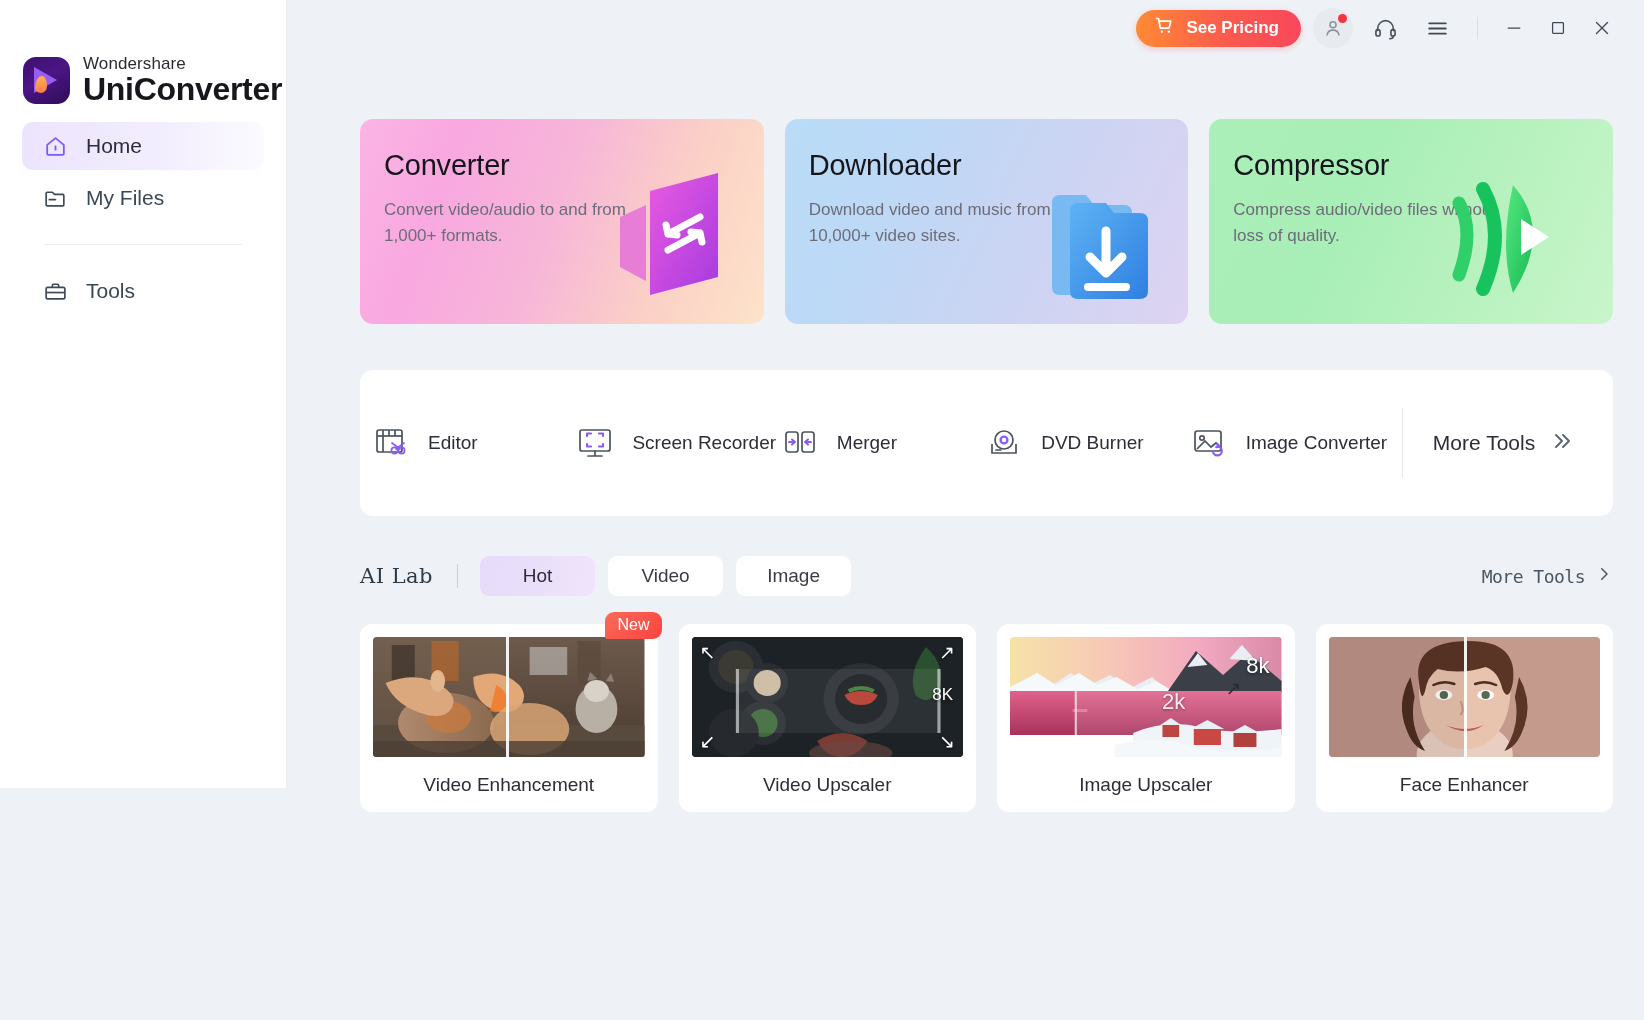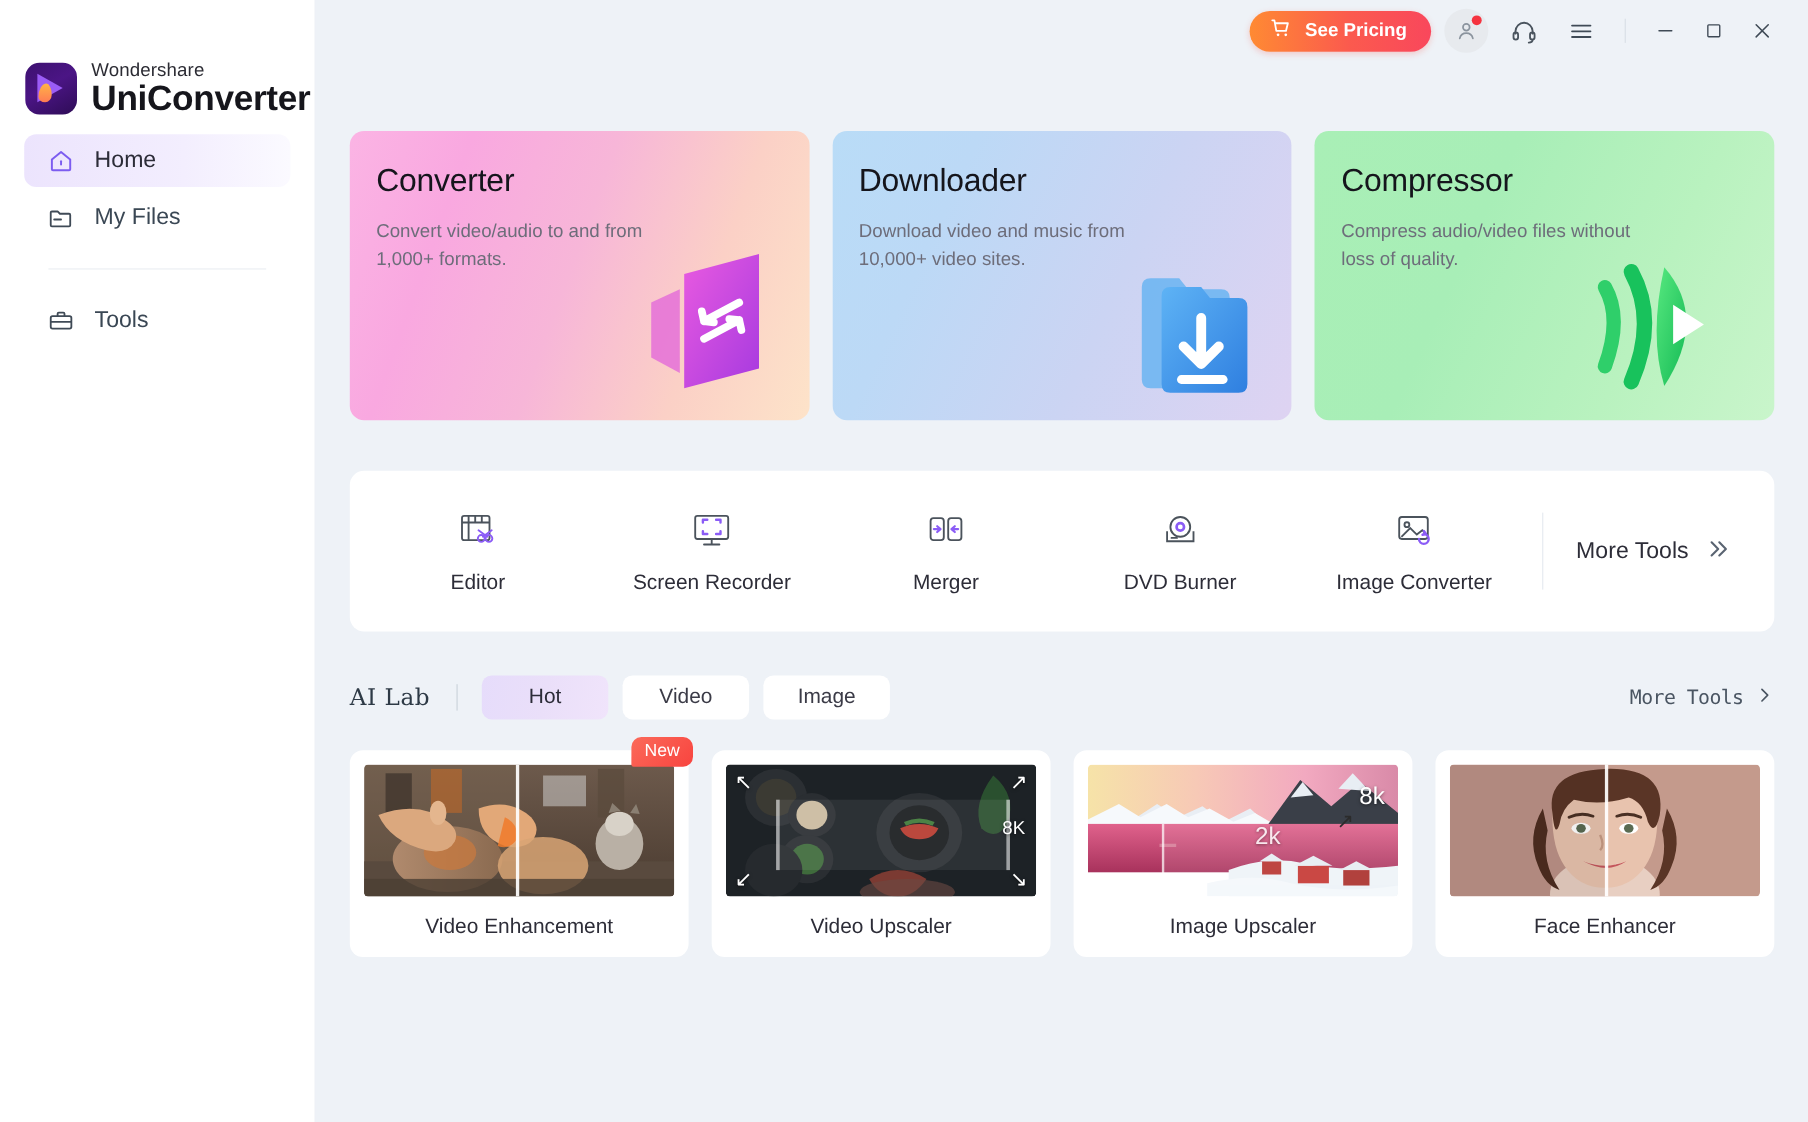--- a/index.html
+++ b/index.html
@@ -12,21 +12,21 @@
   .app {
     position: relative;
     width: 1644px; height: 1020px;
     display: flex;
     background: #eef2f7;
   }
 
   
   .sidebar {
     width: 287px;
-    height: 1020px;
+    height: 788px;
     background: #ffffff;
     border-right: 1px solid #e9edf2;
     flex: 0 0 287px;
     position: relative;
   }
   .brand {
     display: flex;
     align-items: center;
     gap: 13px;
     padding: 55px 0 0 23px;
@@ -79,20 +79,21 @@
     margin: 22px 22px 22px 22px;
   }
   .nav-icon { width: 26px; height: 26px; display:flex; align-items:center; justify-content:center;}
 
   
   .main {
     flex: 1;
     position: relative;
     background: #eef2f7;
     height: 1020px;
+    margin-left: 42px;
   }
 
   
   .titlebar {
     height: 56px;
     display: flex;
     align-items: center;
     justify-content: flex-end;
     padding-right: 20px;
     gap: 0px;
@@ -134,21 +135,21 @@
   }
 
   
   .feature-row {
     display: flex;
     gap: 21px;
     padding: 63px 31px 0 31px;
   }
   .fcard {
     flex: 1;
-    height: 263px;
+    height: 205px;
     border-radius: 13px;
     position: relative;
     overflow: hidden;
     cursor: pointer;
     padding: 30px 0 0 24px;
   }
   .fcard.converter {
     background: linear-gradient(110deg,#fbb4e4 0%, #f9a8e0 22%, #f7b6d8 48%, #fbd0c6 74%, #fde3c9 100%);
   }
   .fcard.downloader {
@@ -178,21 +179,21 @@
     background: #ffffff;
     border-radius: 13px;
     height: 146px;
     display: flex;
     align-items: center;
     padding: 0 10px;
   }
   .tool {
     flex: 1;
     display: flex;
-    flex-direction: column;
+    flex-direction: row;
     align-items: center;
     gap: 16px;
     cursor: pointer;
   }
   .tool .ticon { height: 42px; display: flex; align-items: center; }
   .tool .tlabel { font-size: 19px; color: #2d2d38; }
   .tools-div {
     width: 1px; height: 70px; background: #e4e9ef;
     margin: 0 0 0 10px;
   }

